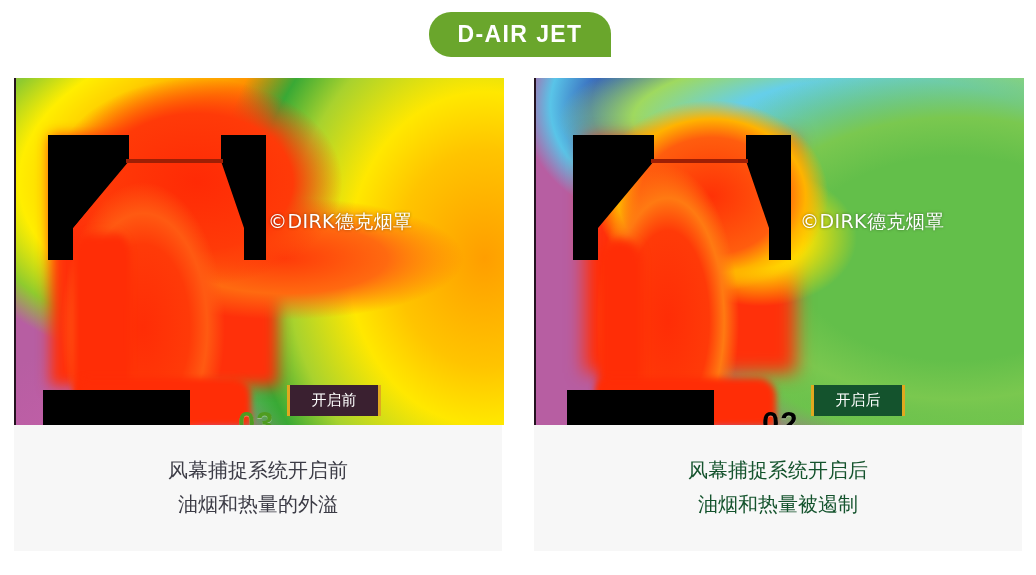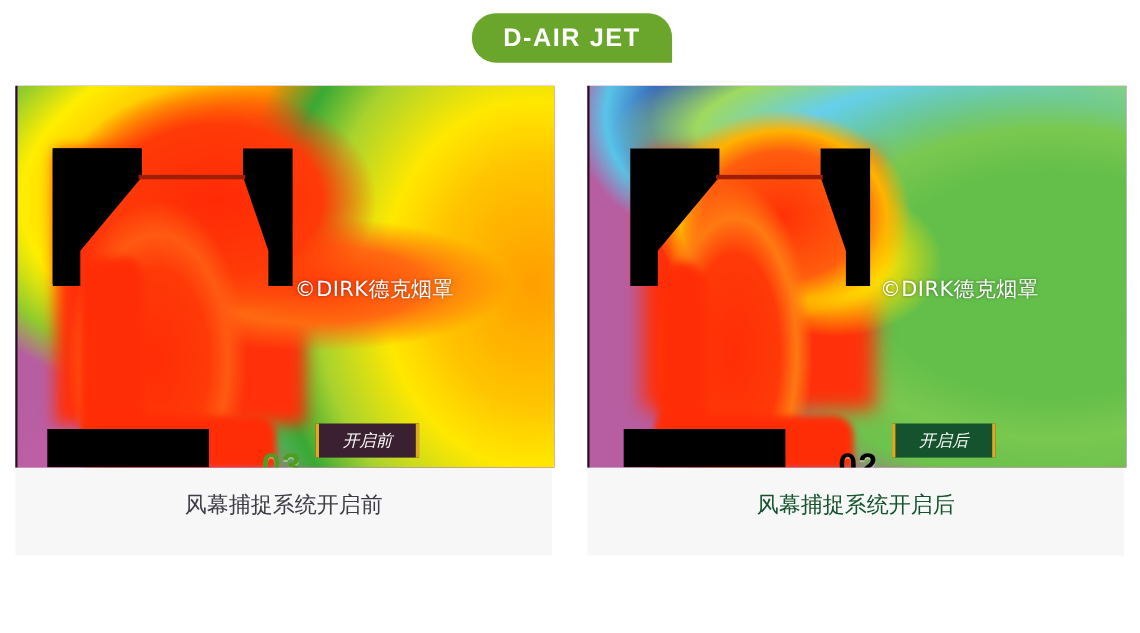--- a/index.html
+++ b/index.html
@@ -144,21 +144,20 @@
 
   
   .watermark{
     position:absolute;left:252px;top:131px;
     color:#ffffff;
     font-size:19px;
     letter-spacing:.4px;
     white-space:nowrap;
     text-shadow:0 0 3px rgba(0,0,0,.45);
     font-family:"DejaVu Sans","Liberation Sans",sans-serif;
-    margin-top:41px;
   }
   .card.right .watermark{left:264px;}
 
   
   .step-num{
     position:absolute;left:222px;bottom:-14px;
     font-size:31px;font-weight:700;color:#4f9c20;
     letter-spacing:1px;line-height:1;
     text-shadow:0 1px 0 rgba(255,255,255,.35);
     z-index:5;
@@ -166,32 +165,31 @@
   .card.right .step-num{left:226px;}
   .state-badge{
     position:absolute;left:271px;bottom:9px;
     height:31px;min-width:70px;
     background:#3a2030;
     border-left:3px solid #e0a91f;
     border-right:3px solid #e0a91f;
     display:flex;align-items:center;justify-content:center;
     padding:0 9px;
     z-index:6;
-    font-style:italic;
   }
   .card.right .state-badge{left:275px;}
   .state-badge span{
     color:#ffffff;font-size:15px;line-height:1;white-space:nowrap;
     font-family:"DejaVu Sans","Liberation Sans",sans-serif;
   }
 
   
   .caption{
     width:488px;
-    padding:16px 0 30px;
+    padding:28px 0 30px;
     text-align:center;
     color:#3c3c46;
     font-size:20px;
     line-height:1.7;
     font-family:"DejaVu Sans","Liberation Sans",sans-serif;
   }
   .caption .line{display:block;}
 </style>
 </head>
 <body style="background: rgb(255, 255, 255);">
@@ -232,20 +230,21 @@
       <div class="watermark">©DIRK德克烟罩</div>
 
       <div class="state-badge" style="background: rgb(58, 32, 48); border-left-color: rgb(224, 169, 31); border-right-color: rgb(224, 169, 31);">
         <span>开启前</span>
       </div>
       <div class="step-num" style="color: rgb(79, 156, 32);">03</div>
     </div>
 
     <div class="caption" style="color: rgb(60, 60, 70);">
       <span class="line">风幕捕捉系统开启前</span>
+      <span class="line">油烟和热量的外溢</span>
     </div>
   </div>
 
   <div class="card right" style="background: rgb(247, 247, 247);">
 
     <div class="thermal">
       <div class="layer r-bg"></div>
       <div class="layer r-rainbow"></div>
       <div class="r-hotfill"></div>
       <div class="layer r-plume"></div>
@@ -264,16 +263,17 @@
       <div class="watermark">©DIRK德克烟罩</div>
 
       <div class="state-badge" style="background: #14532d; border-left-color: rgb(224, 169, 31); border-right-color: rgb(224, 169, 31);">
         <span>开启后</span>
       </div>
       <div class="step-num" style="color: #000000;">02</div>
     </div>
 
     <div class="caption" style="color: #14532d;">
       <span class="line">风幕捕捉系统开启后</span>
+      <span class="line">油烟和热量被遏制</span>
     </div>
   </div>
 
 </div>
 
 </body></html>

